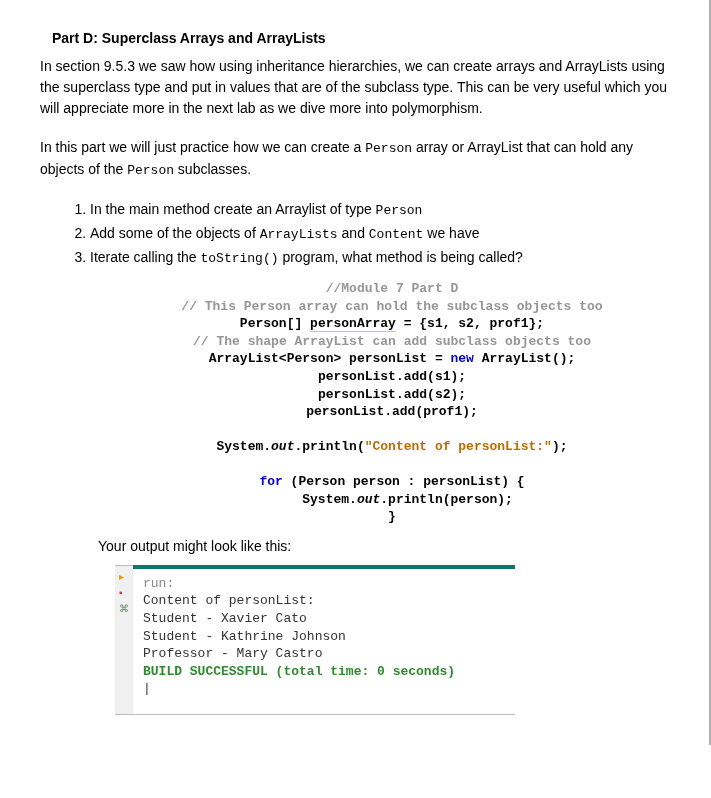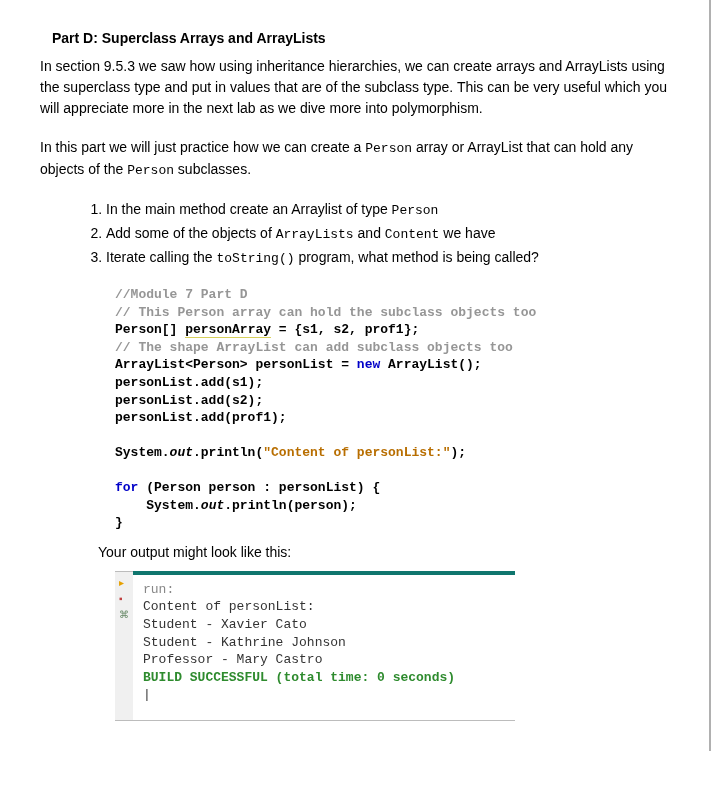--- a/index.html
+++ b/index.html
@@ -26,32 +26,33 @@
     .para {
       line-height: 1.5;
       margin-bottom: 18px;
     }
     code.inline {
       font-family: "Courier New", monospace;
       font-size: 13px;
     }
     ol {
       padding-left: 50px;
-      margin: 16px;
+      margin: 0;
     }
     ol li {
       line-height: 1.7;
     }
     .code-block {
       font-family: "Courier New", monospace;
       font-size: 13px;
       font-weight: bold;
       white-space: pre;
       line-height: 1.35;
       margin: 10px 0 10px 75px;
+      text-align: center;
     }
     .cm-comment { color: #969696; font-weight: bold; }
     .cm-kw { color: #0000c8; font-weight: bold; }
     .cm-str { color: #b86e00; font-weight: bold; }
     .cm-ital { font-style: italic; }
     .yellowline { border-bottom: 1px solid #d8d05a; }
     .output-intro {
       margin: 8px 0 8px 58px;
       line-height: 1.5;
     }

